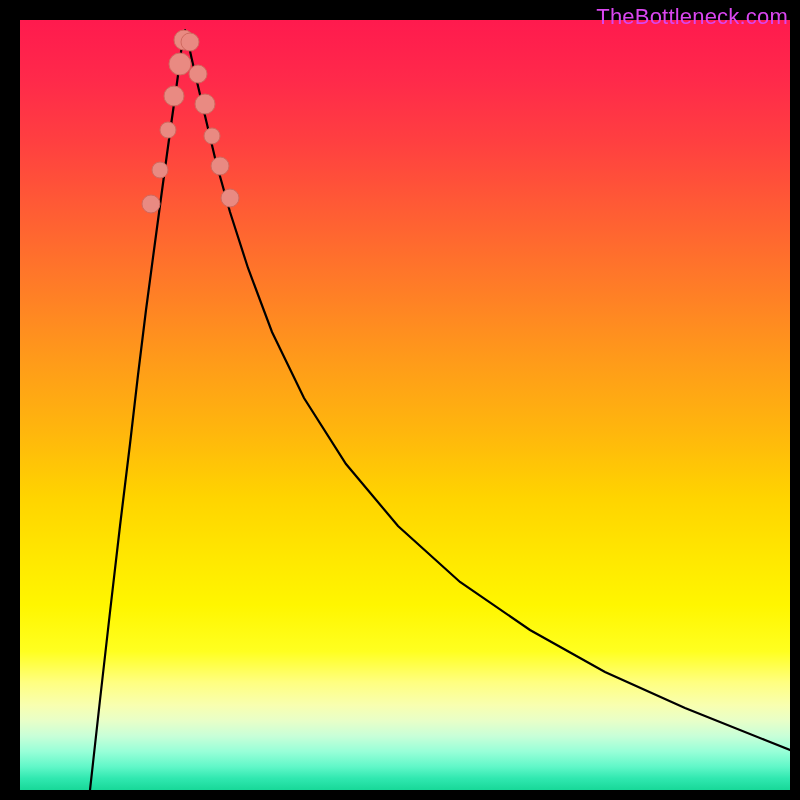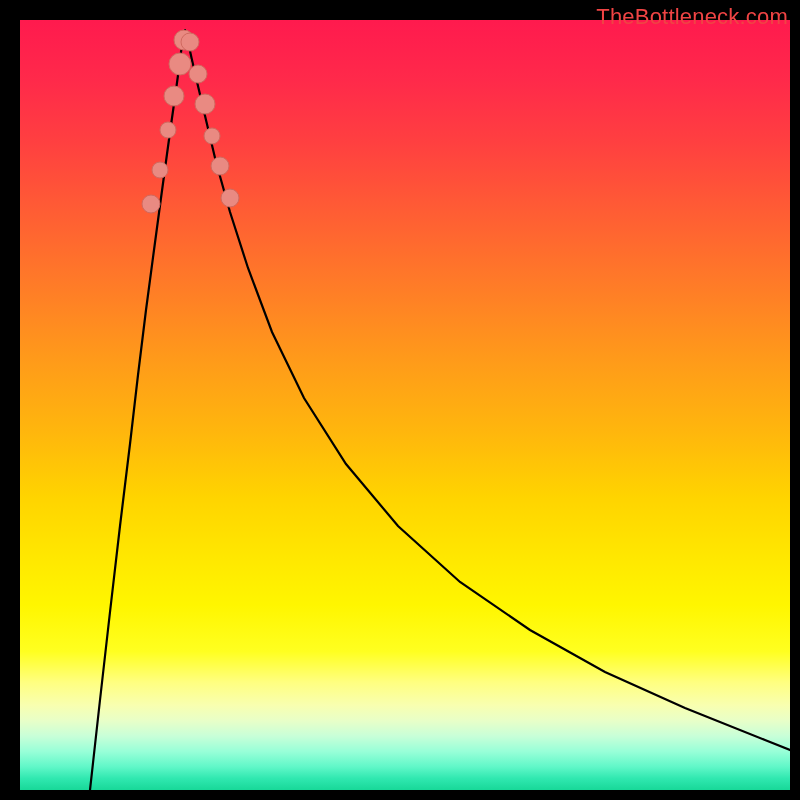--- a/index.html
+++ b/index.html
@@ -36,21 +36,21 @@
       #98ffd8 95%,
       #60f7c8 97%,
       #30e8b0 98.5%,
       #18d898 100%
     );
   }
   .watermark {
     position: absolute;
     top: 4px;
     right: 12px;
-    color: #ef4444;
+    color: #d946ef;
     font-size: 22px;
     font-weight: 500;
     z-index: 50;
     letter-spacing: 0.2px;
   }
   svg.curves {
     position: absolute;
     left: 0; top: 0;
     width: 100%;
     height: 100%;

